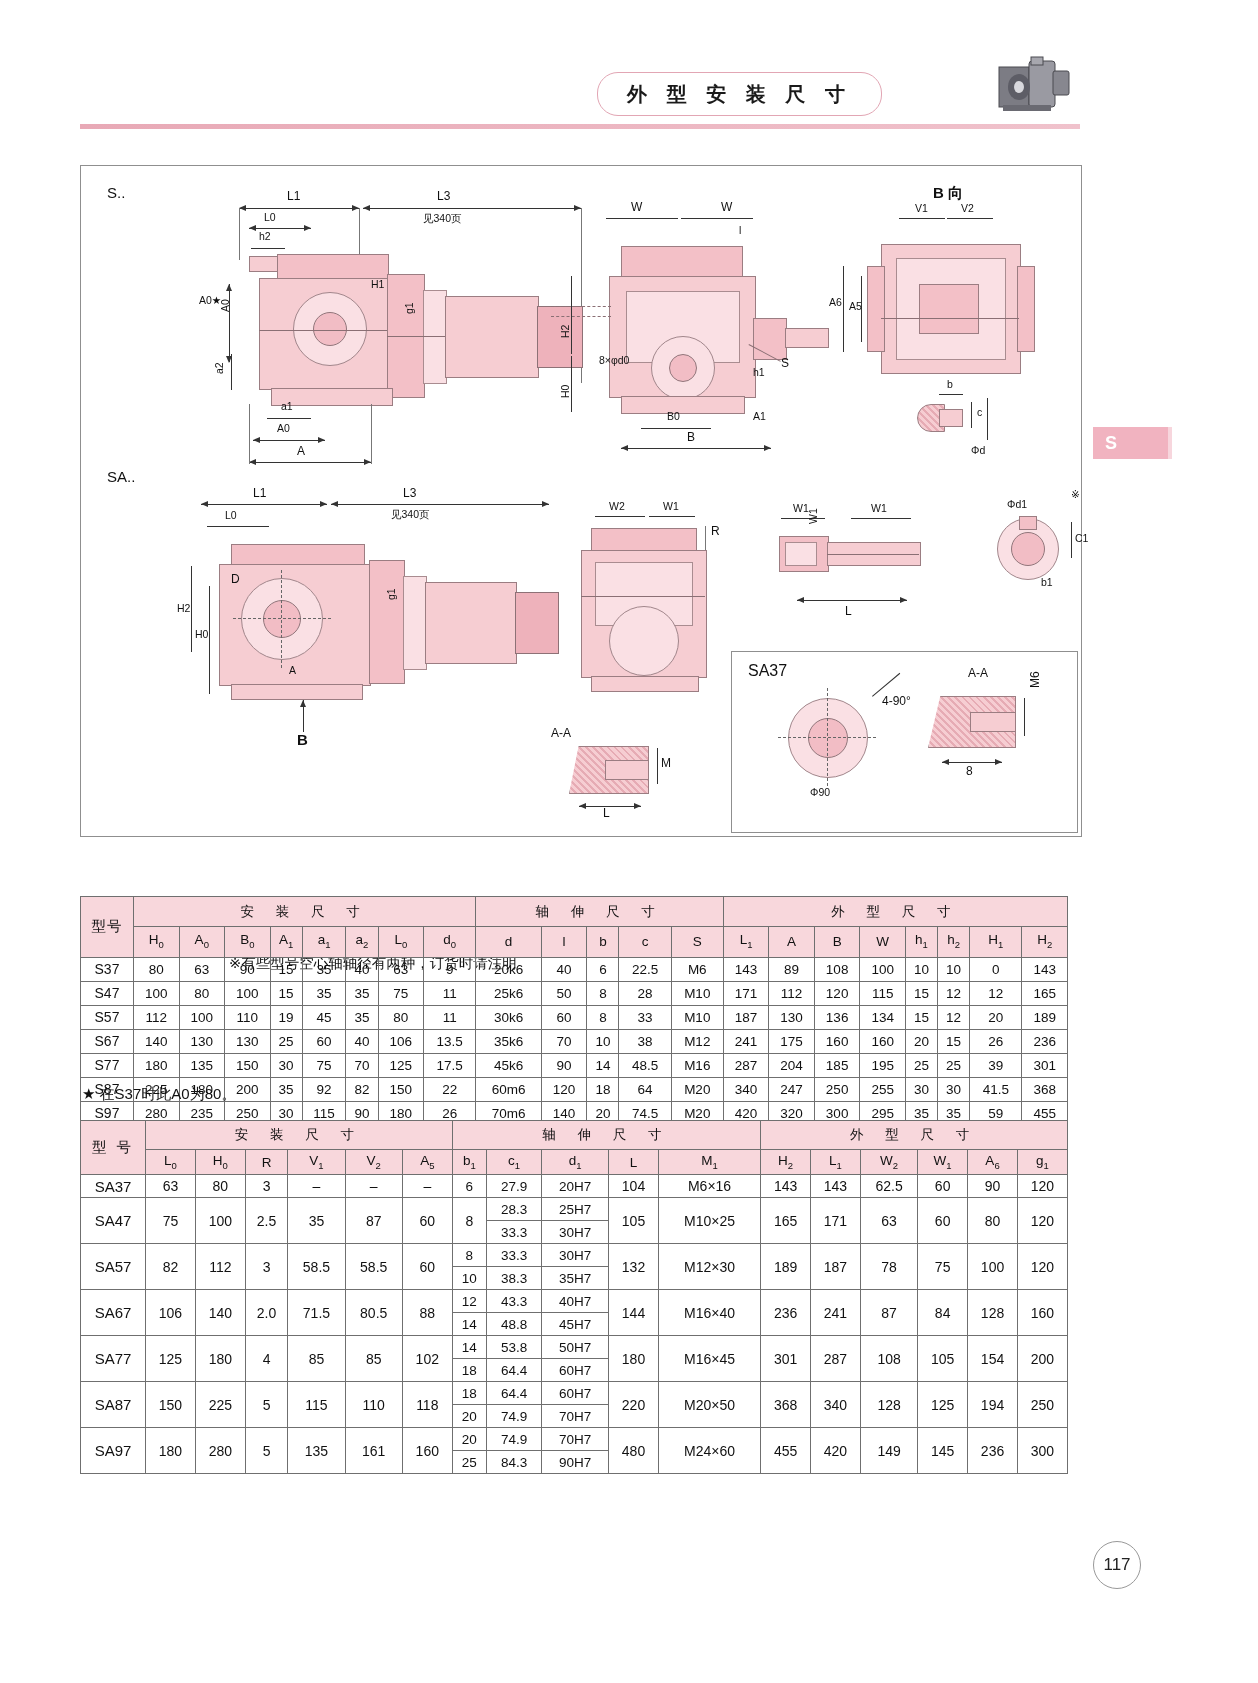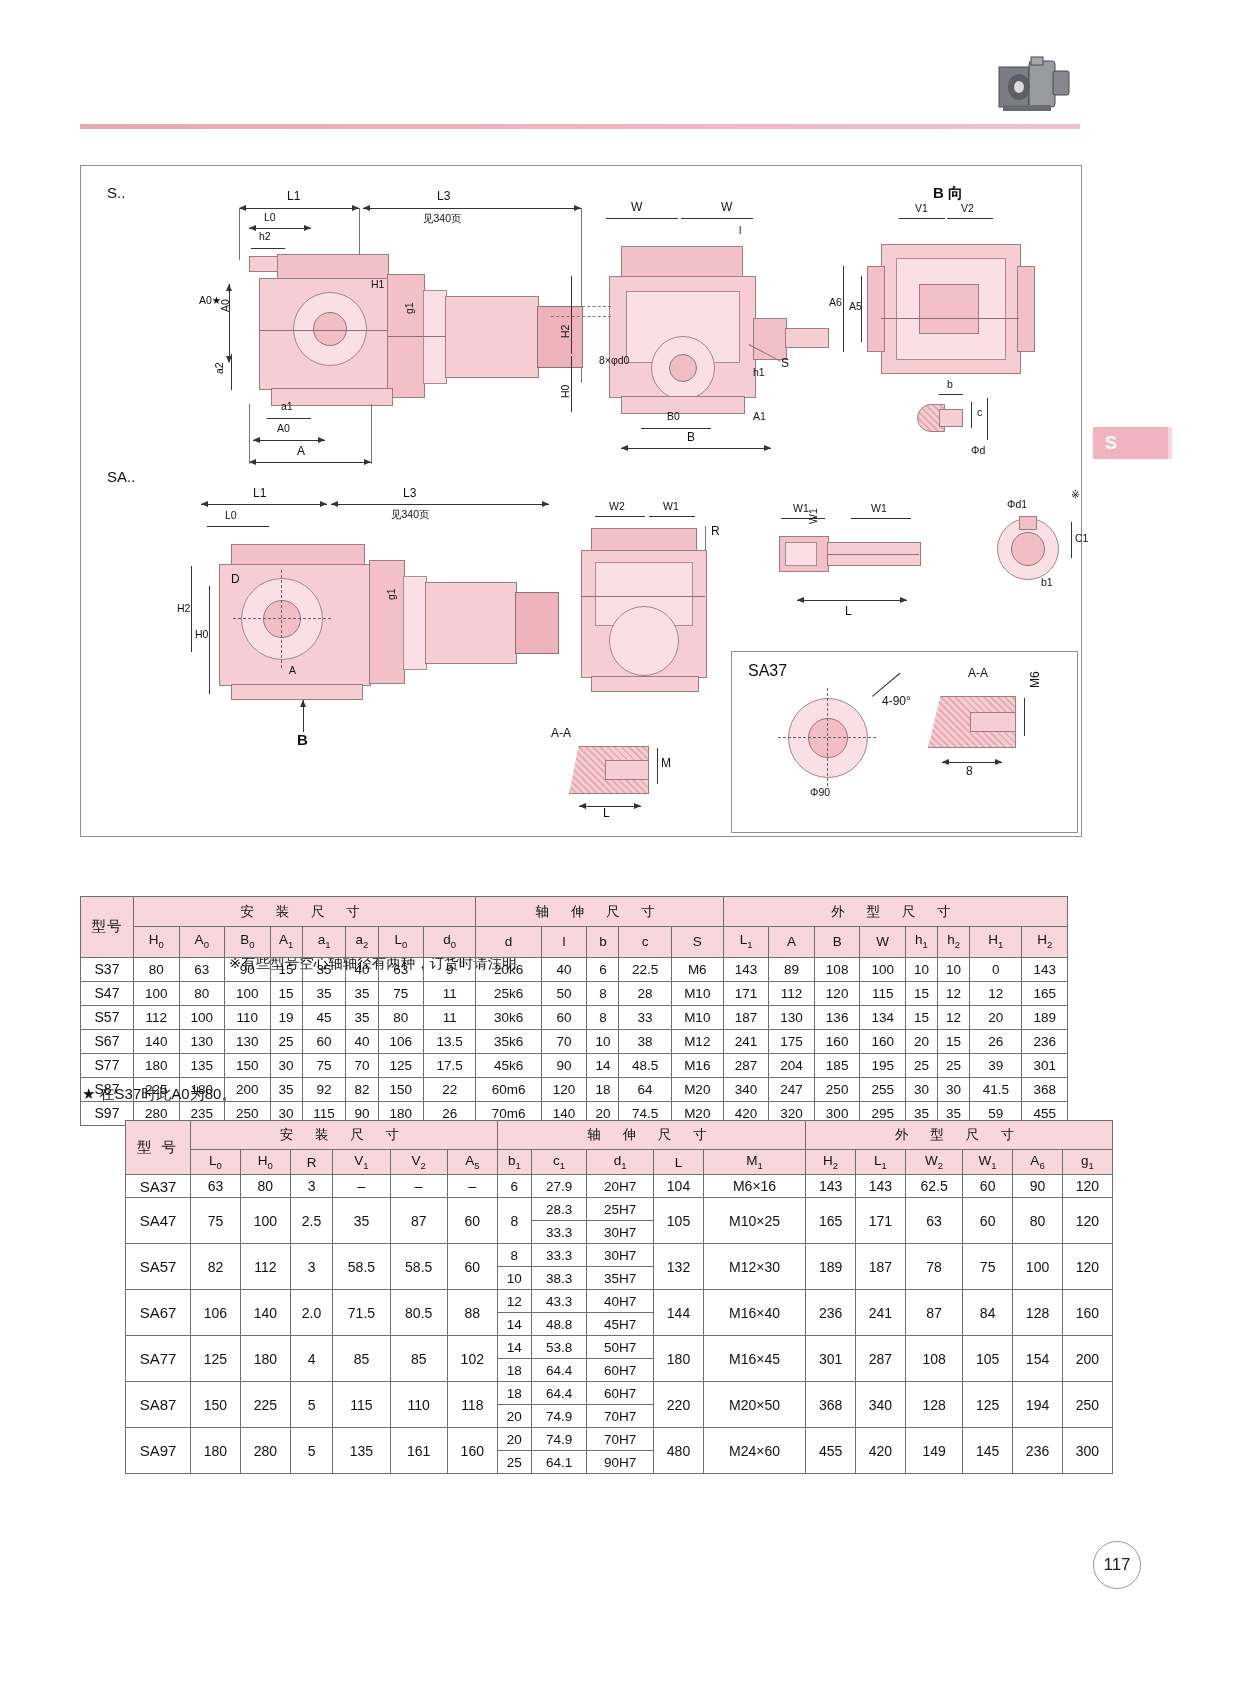--- a/index.html
+++ b/index.html
@@ -78,37 +78,40 @@
   thead td{background:#f8d7dc;}
   .grp{font-size:16px;letter-spacing:9px;padding:4px 0;}
   .sub{font-size:13.5px;padding:2px 0;}
   .sub sub{font-size:9.5px;}
   #table1{left:80px;top:896px;width:988px;}
   #table1 td{height:21px;line-height:21px;font-size:13.5px;}
   #table1 .model{font-size:14px;}
   #table1 .modelhead{background:#f8d7dc;font-size:14.5px;letter-spacing:1px;}
   #note1{position:absolute;left:82px;top:1085px;font-size:15px;}
 
-  #table2{left:80px;top:1120px;width:988px;margin-left:45px;}
+  #table2{left:80px;top:1120px;width:988px;}
   #table2 td{height:20px;font-size:13.5px;}
   #table2 .modelhead{background:#f8d7dc;font-size:14.5px;letter-spacing:3px;}
   #table2 .model{font-size:15px;}
   #table2 .tall{font-size:14px;}
 
   
   #pageno{
     position:absolute;left:1093px;top:1541px;width:46px;height:46px;border:1.5px solid #999;
     border-radius:50%;display:flex;align-items:center;justify-content:center;font-size:17px;color:#222;
   }
 </style>
 </head>
 <body>
 
 <div id="header">
 
+  <div id="subtitle-pill">
+    <span>外 型 安 装 尺 寸</span>
+  </div>
 
   <svg id="header-thumb" viewBox="0 0 78 60">
     <rect x="4" y="12" width="30" height="40" fill="#7c7c84" stroke="#4a4a50"></rect>
     <rect x="34" y="6" width="26" height="46" rx="3" fill="#9a9aa2" stroke="#4a4a50"></rect>
     <ellipse cx="24" cy="32" rx="11" ry="13" fill="#5d5d66"></ellipse>
     <ellipse cx="24" cy="32" rx="5" ry="6" fill="#d8d8dd"></ellipse>
     <rect x="58" y="16" width="16" height="24" rx="2" fill="#87878f" stroke="#4a4a50"></rect>
     <rect x="8" y="50" width="48" height="6" fill="#6a6a72"></rect>
     <rect x="36" y="2" width="12" height="8" fill="#a7a7ae" stroke="#4a4a50"></rect>
   </svg>
@@ -755,19 +758,19 @@
         <td class="tall" rowspan="2">M24×60</td>
         <td class="tall" rowspan="2">455</td>
         <td class="tall" rowspan="2">420</td>
         <td class="tall" rowspan="2">149</td>
         <td class="tall" rowspan="2">145</td>
         <td class="tall" rowspan="2">236</td>
         <td class="tall" rowspan="2">300</td>
       </tr>
       <tr>
         <td>25</td>
-        <td>64.1</td>
+        <td>84.3</td>
         <td>90H7</td>
       </tr>
     </tbody>
 </table>
 
 <div id="pageno">117</div>
 
 </body></html>

